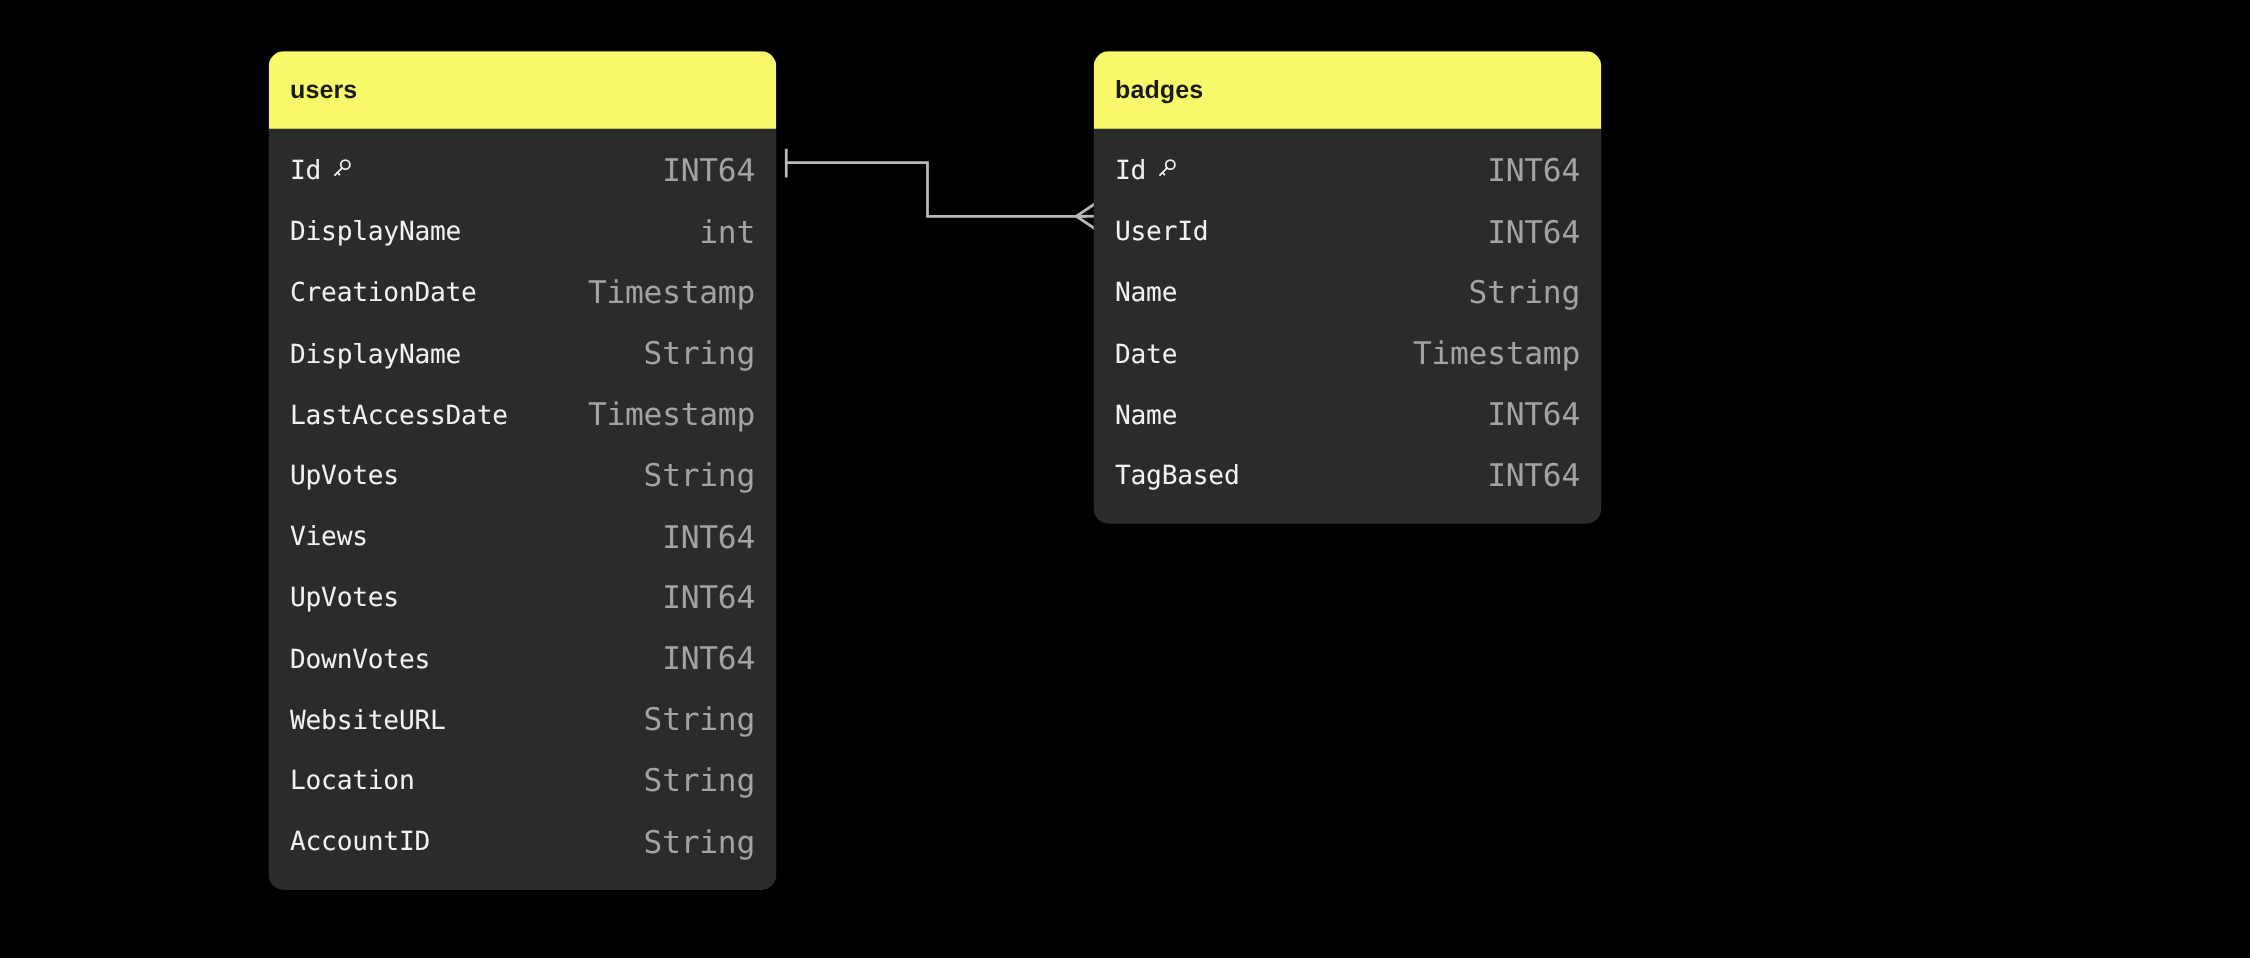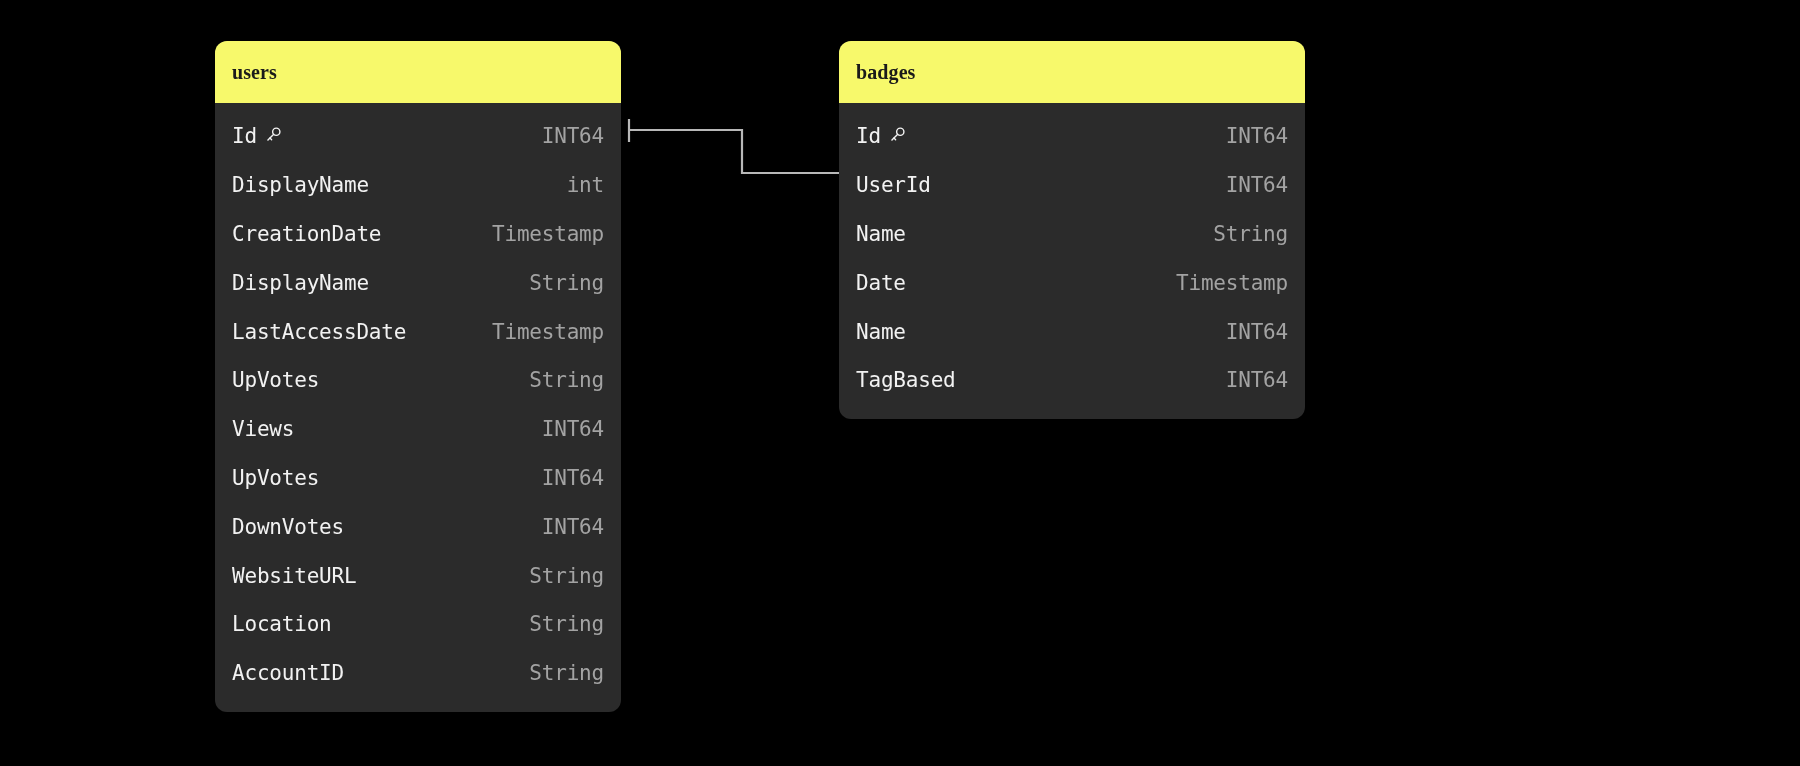--- a/index.html
+++ b/index.html
@@ -43,21 +43,21 @@
     overflow: hidden;
     box-sizing: border-box;
     z-index: 2;
   }
   .entity-header {
     height: 62px;
     display: flex;
     align-items: center;
     padding: 0 0 0 17px;
     box-sizing: border-box;
-    font-family: Liberation Serif, serif;
+    font-family: Liberation Sans, sans-serif;
     font-weight: bold;
     font-size: 20px;
     letter-spacing: 0.1px;
     color: #1a1a1a;
   }
   .entity-body {
     padding: 9px 0 14px 0;
   }
   .field-row {
     display: flex;
@@ -70,21 +70,21 @@
   .field-name {
     display: flex;
     align-items: flex-start;
     gap: 7px;
     font-size: 21px;
     color: #f2f2f2;
     white-space: nowrap;
     letter-spacing: -0.2px;
   }
   .field-type {
-    font-size: 21px;
+    font-size: 25px;
     color: #a3a3a3;
     white-space: nowrap;
     letter-spacing: -0.2px;
   }
   .key-icon {
     display: inline-flex;
     align-items: center;
     width: 19px;
     height: 19px;
     position: relative;
@@ -180,21 +180,21 @@
       </div>
 
       <div class="field-row">
         <span class="field-name">AccountID</span>
         <span class="field-type">String</span>
       </div>
 
     </div>
   </div>
 
-  <div class="entity" style="left:839px; top:41px; width:466px;">
+  <div class="entity" style="left:875px; top:41px; width:406px;">
     <div class="entity-header" style="background:#f7f96b;">
       <span>badges</span>
     </div>
     <div class="entity-body">
 
       <div class="field-row">
         <span class="field-name">
           <span>Id</span>
           <span class="key-icon">
             <svg viewBox="0 0 24 24" width="19" height="19" fill="none" stroke="#f2f2f2" stroke-width="1.8" stroke-linecap="round" stroke-linejoin="round">

